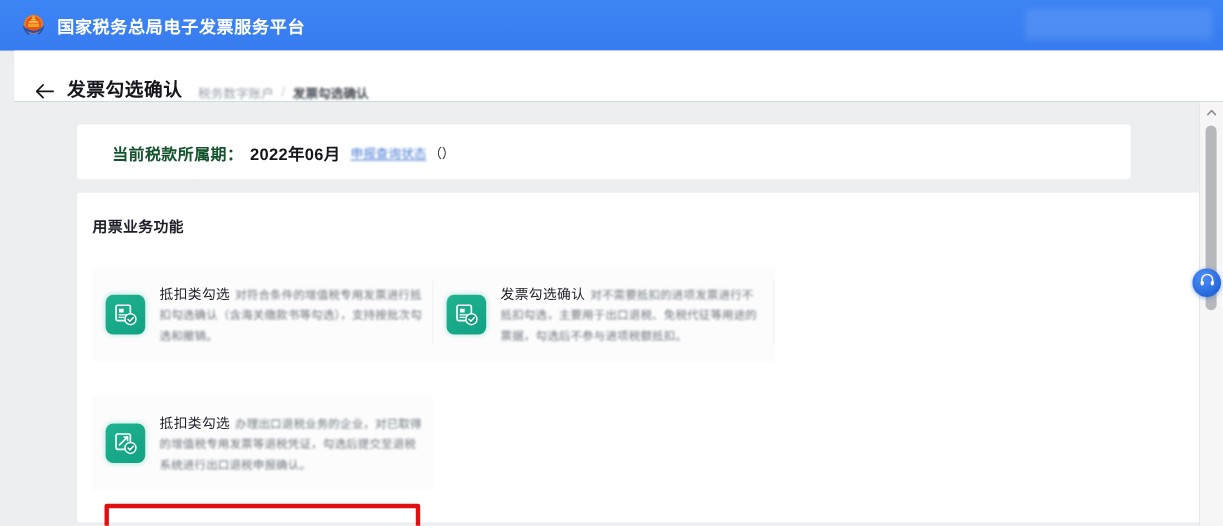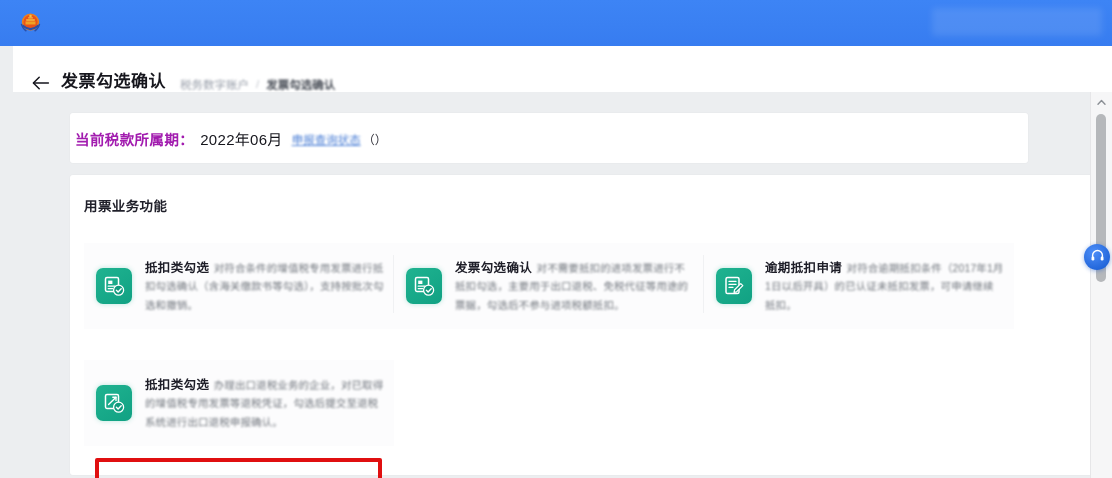--- a/index.html
+++ b/index.html
@@ -119,32 +119,32 @@
   .period-card {
     position: absolute;
     left: 70px;
     top: 21px;
     width: 958px;
     height: 50px;
     display: flex;
     align-items: center;
   }
   .period-text {
-    margin-left: 5px;
+    margin-left: 32px;
     font-size: 14.5px;
     font-weight: 700;
-    color: #a21caf;
+    color: #14532d;
     letter-spacing: 0.4px;
     filter: blur(0.45px);
     white-space: nowrap;
   }
   .period-value {
     margin-left: 6px;
     font-size: 15px;
-    font-weight: 400;
+    font-weight: 700;
     color: #15151c;
     letter-spacing: 0.3px;
   }
   .period-link {
     margin-left: 9px;
     font-size: 11.5px;
     color: #4b7fd6;
     text-decoration: underline;
     cursor: pointer;
     filter: blur(1.15px);
@@ -223,21 +223,21 @@
   }
   .func-icon svg { display: block; }
 
   .func-body {
     flex: 1;
     min-width: 0;
     padding-top: 2px;
   }
   .func-title {
     font-size: 12.5px;
-    font-weight: 700;
+    font-weight: 400;
     color: #1e1e28;
     letter-spacing: 0.35px;
     filter: blur(0.7px);
     margin-bottom: 5px;
     white-space: nowrap;
     margin-top: 28px;
   }
   .func-desc {
     font-size: 10.5px;
     line-height: 1.55;
@@ -328,20 +328,21 @@
         <circle cx="12.5" cy="11" r="7.1" fill="#e8531b"></circle>
         <path d="M5 13.5 Q12.5 20.5 20 13.5 L20 16 Q12.5 22.5 5 16 Z" fill="#2a4fa8"></path>
         <path d="M8.2 8.2 h8.6 v1.5 h-8.6 z" fill="#f6c043"></path>
         <path d="M10.2 6.2 h4.6 v1.4 h-4.6 z" fill="#f6c043"></path>
         <circle cx="12.5" cy="5" r="1.3" fill="#f6c043"></circle>
         <path d="M7.5 10.4 h10 v3.1 h-10 z" fill="#f0a226"></path>
         <path d="M3.4 12.8 Q4.6 17.6 8.4 20.2" stroke="#2a4fa8" stroke-width="1.4" fill="none"></path>
         <path d="M21.6 12.8 Q20.4 17.6 16.6 20.2" stroke="#2a4fa8" stroke-width="1.4" fill="none"></path>
       </svg>
     </span>
+    <span class="brand-title">国家税务总局电子发票服务平台</span>
   </div>
   <div class="topbar-right"></div>
 </div>
 
 <div class="pagehead">
   <span class="back-arrow">
     <svg width="18" height="14" viewBox="0 0 18 14">
       <path d="M7.2 1.2 L1.4 7 L7.2 12.8" stroke="#15151c" stroke-width="1.5" fill="none" stroke-linecap="round" stroke-linejoin="round"></path>
       <path d="M1.6 7 H16.4" stroke="#15151c" stroke-width="1.5" stroke-linecap="round"></path>
     </svg>
@@ -395,35 +396,20 @@
             <circle cx="15.6" cy="15.2" r="5" fill="#0f9a7d" stroke="#ffffff" stroke-width="1.3"></circle>
             <path d="M13.4 15.3 l1.7 1.7 l3.1 -3.3" stroke="#ffffff" stroke-width="1.4" fill="none" stroke-linecap="round" stroke-linejoin="round"></path>
           </svg>
         </span>
         <span class="func-body">
           <span class="func-title">发票勾选确认</span>
           <span class="func-desc">对不需要抵扣的进项发票进行不抵扣勾选，主要用于出口退税、免税代征等用途的票据，勾选后不参与进项税额抵扣。</span>
         </span>
       </div>
 
-      <div class="func-item">
-        <span class="func-icon">
-          <svg width="22" height="22" viewBox="0 0 22 22">
-            <rect x="3" y="2.5" width="13" height="16" rx="1.6" fill="none" stroke="#ffffff" stroke-width="1.5"></rect>
-            <path d="M6 6.4 h7" stroke="#ffffff" stroke-width="1.2" stroke-linecap="round"></path>
-            <path d="M6 9.4 h7" stroke="#ffffff" stroke-width="1.2" stroke-linecap="round"></path>
-            <path d="M6 12.4 h4" stroke="#ffffff" stroke-width="1.2" stroke-linecap="round"></path>
-            <path d="M17.8 8.6 l2 2 l-6.2 6.2 l-2.6 0.6 l0.6 -2.6 z" fill="#0f9a7d" stroke="#ffffff" stroke-width="1.25" stroke-linejoin="round"></path>
-          </svg>
-        </span>
-        <span class="func-body">
-          <span class="func-title">逾期抵扣申请</span>
-          <span class="func-desc">对符合逾期抵扣条件（2017年1月1日以后开具）的已认证未抵扣发票，可申请继续抵扣。</span>
-        </span>
-      </div>
 
     </div>
 
     <div class="grid-row grid-row-2">
 
       <div class="func-item">
         <span class="func-icon">
           <svg width="22" height="22" viewBox="0 0 22 22">
             <rect x="2.5" y="2.5" width="13" height="14" rx="1.4" fill="none" stroke="#ffffff" stroke-width="1.5"></rect>
             <path d="M5.6 12.4 L13 5.2" stroke="#ffffff" stroke-width="1.4" stroke-linecap="round"></path>

